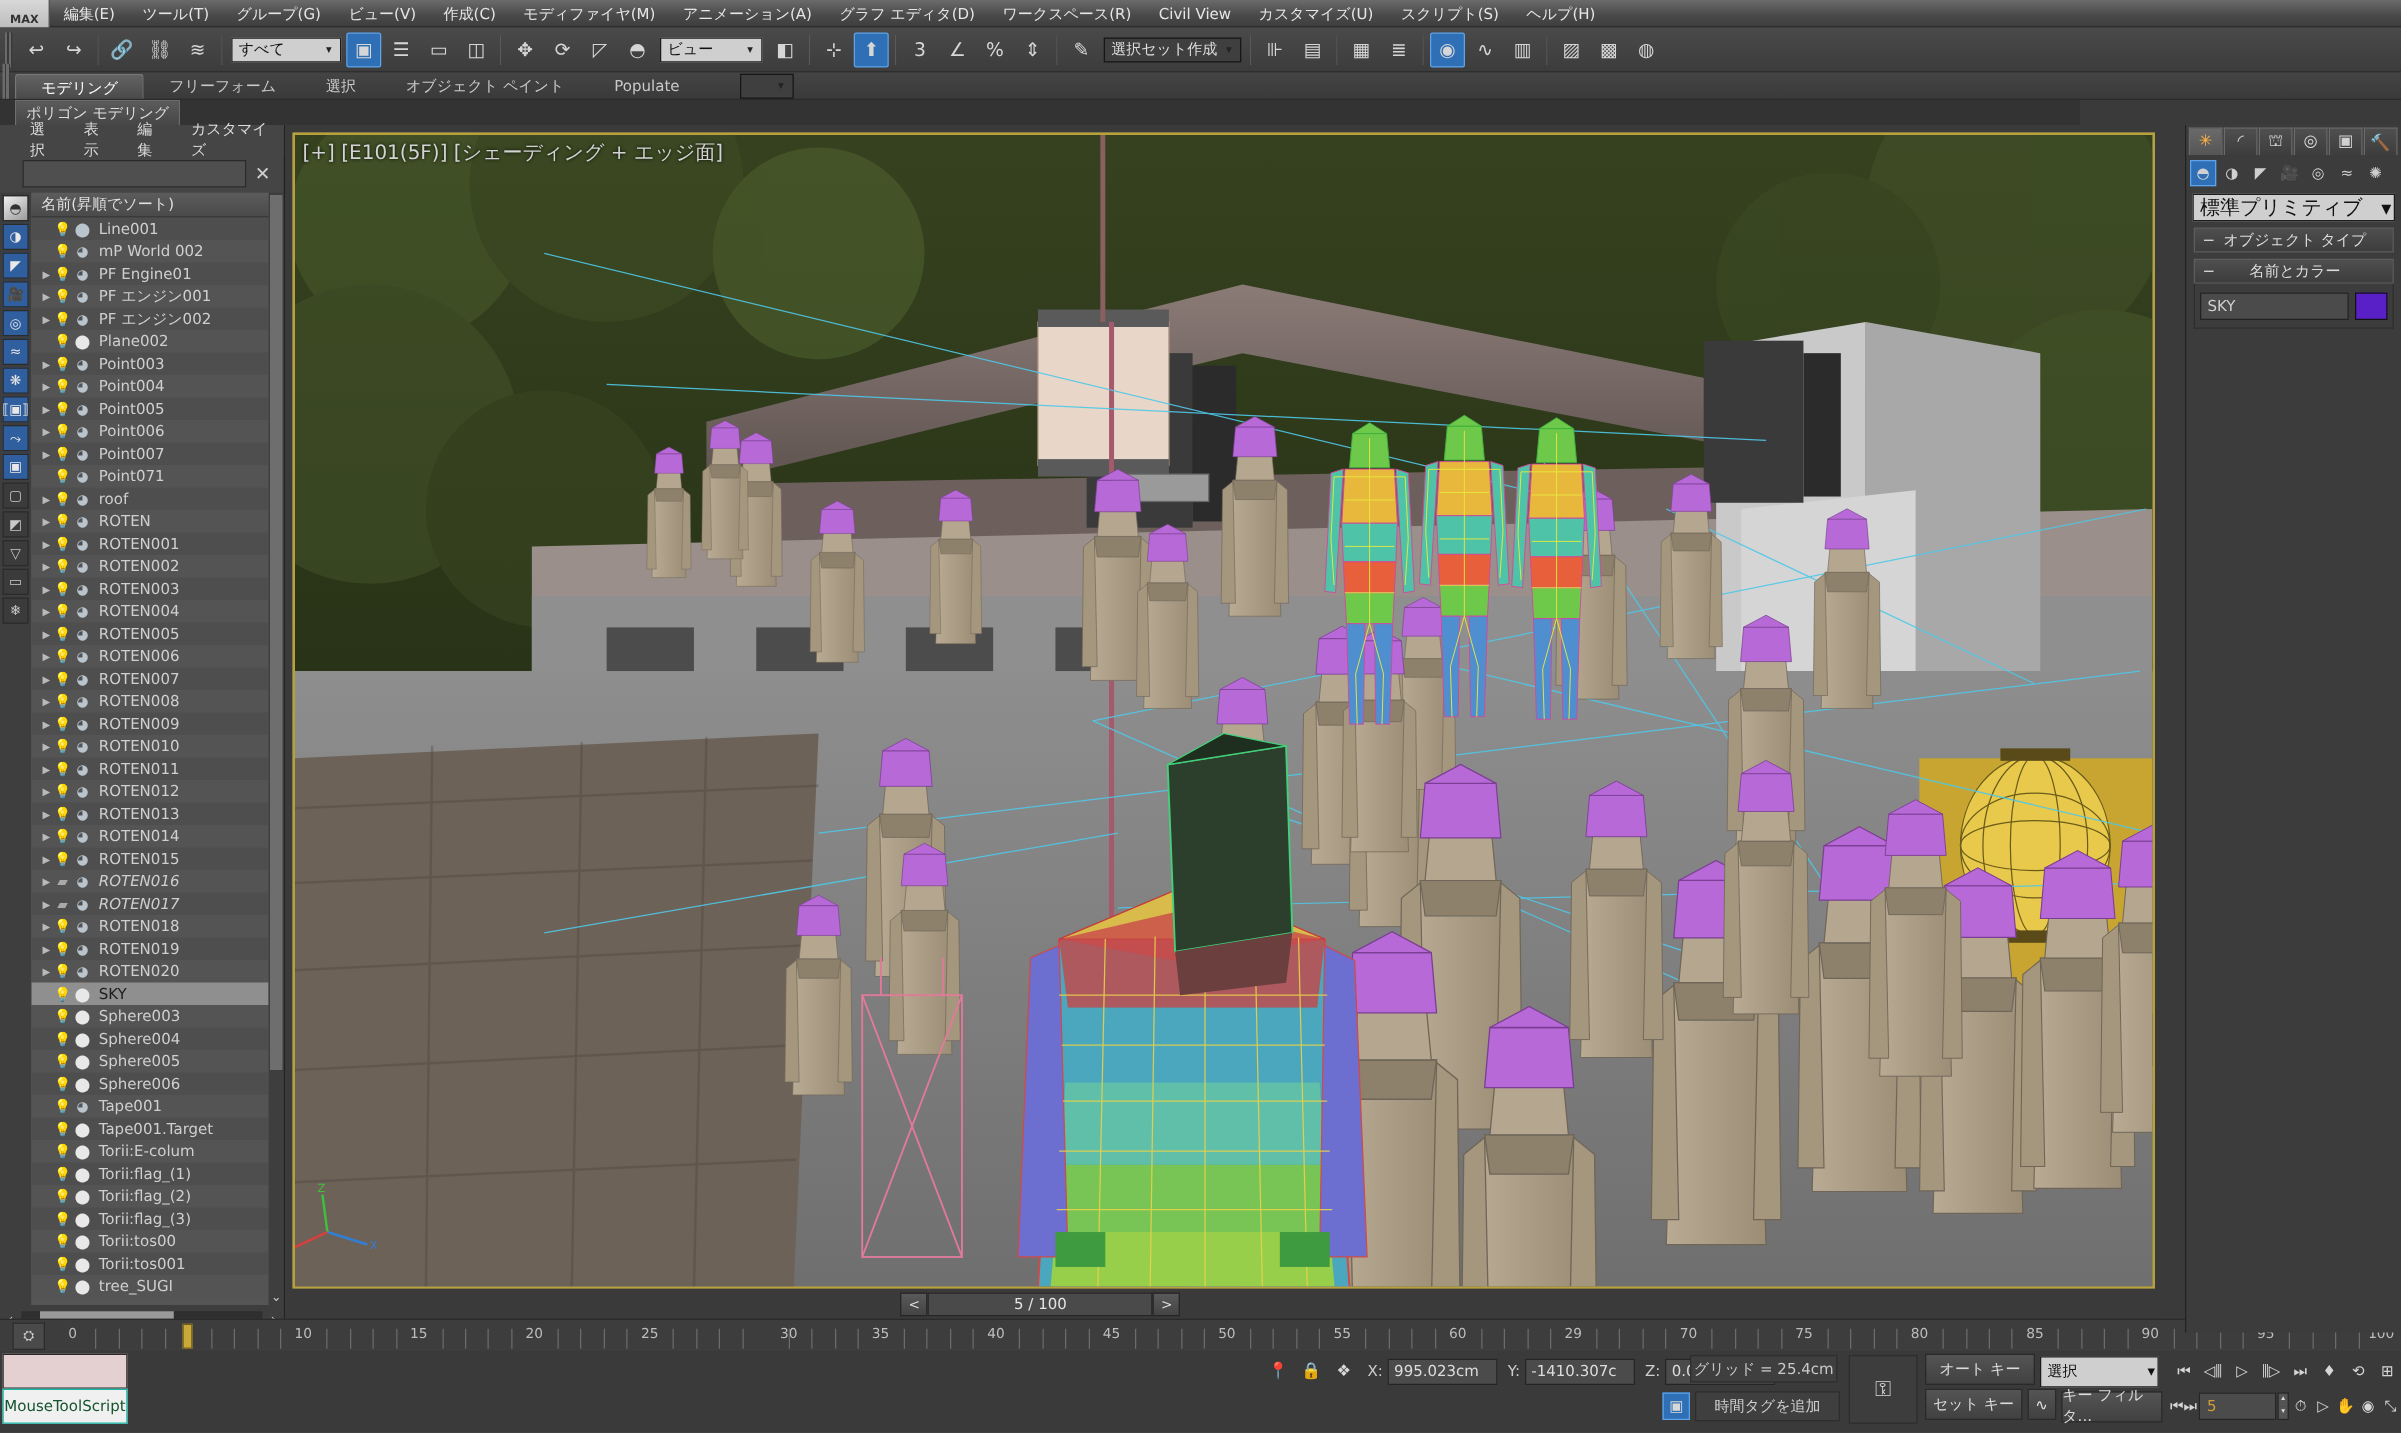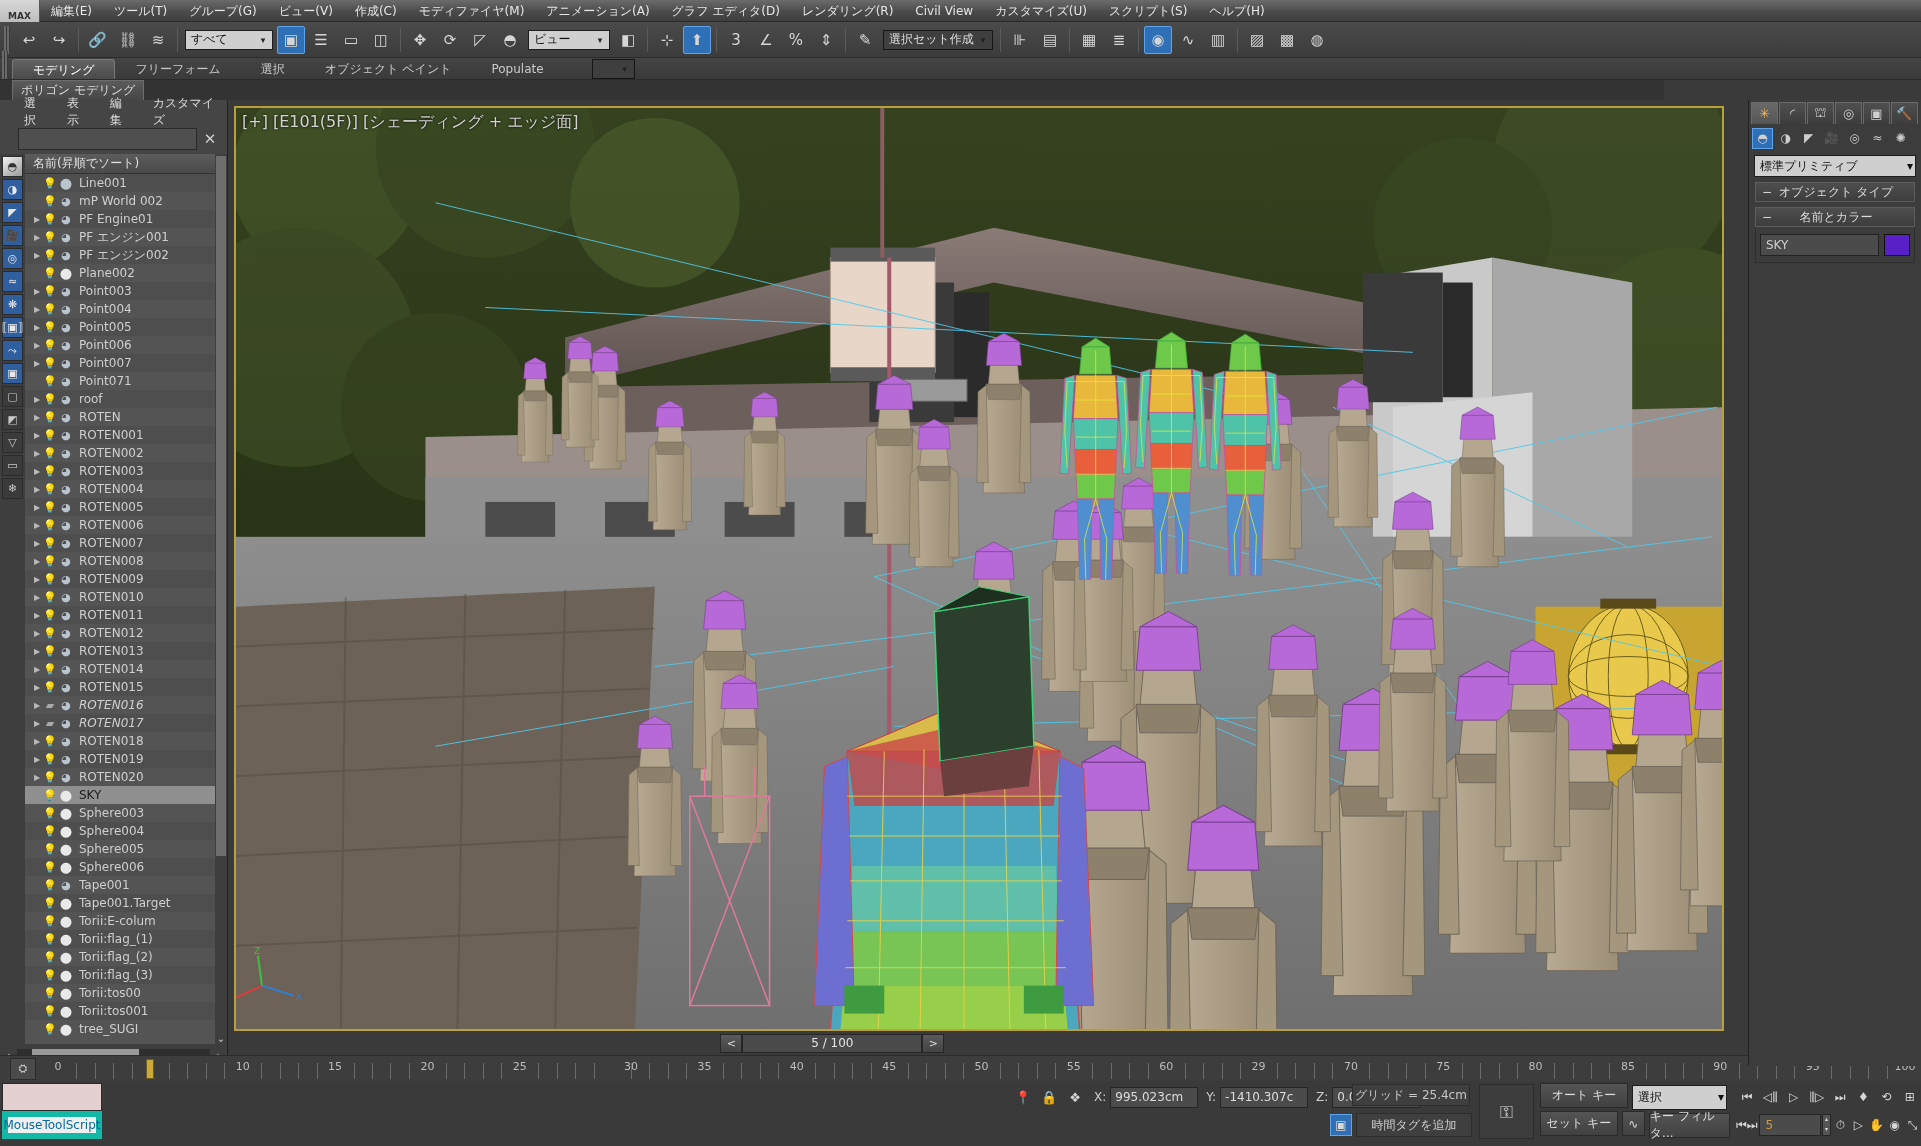--- a/index.html
+++ b/index.html
@@ -166,22 +166,22 @@
   .ruler .lb { position:absolute; top:3px; font-size:11px; color:#bdbdbd;
                transform:translateX(-50%); }
   .ruler .thumb { position:absolute; top:2px; width:8px; height:20px;
                   background:#c9a93a; border:1px solid #6e5d1e; }
 
   
   .statusbar { position:absolute; left:0; top:1081px; width:1921px; height:65px;
                background:#3a3a3a; }
   .mtsbox { position:absolute; left:2px; top:2px; width:100px; height:58px; }
   .mts-top { height:28px; background:#e4d0d0; border:1px solid #2a2a2a; }
-  .mts-bot { height:28px; background:#f0f0f0; border:6px solid #14b8a6;
-             color:#0369a1; font-size:12px; display:flex; align-items:center;
+  .mts-bot { height:28px; background:#f0f0f0; border:1px solid #14b8a6;
+             color:#14532d; font-size:12px; display:flex; align-items:center;
              justify-content:center; }
   .stat-lines { position:absolute; left:106px; top:2px; width:900px; }
   .stat-line { height:27px; background:#434343; border:1px solid #2c2c2c;
                margin-bottom:2px; display:flex; align-items:center;
                padding-left:7px; font-size:12px; color:#d9d9d9; }
   .coords { position:absolute; left:1012px; top:3px; height:26px;
             display:flex; align-items:center; gap:4px; }
   .cd-ic { width:22px; height:22px; display:flex; align-items:center;
            justify-content:center; font-size:13px; cursor:default; }
   .cd-lab { font-size:12px; color:#cfcfcf; margin-left:4px; }
@@ -235,21 +235,21 @@
             border:1px solid #6a6a6a; border-bottom:none;
             display:flex;align-items:center;justify-content:center;
             font-size:13px; color:#d0d0d0; cursor:default;}
   .cp-tab.sel { background:linear-gradient(#6a6a6a,#555); color:#ffb445; }
   .cp-subicons { height:28px; display:flex; align-items:center; gap:2px;
                  padding-left:3px; }
   .cp-si { width:21px;height:21px;display:flex;align-items:center;
            justify-content:center;font-size:12px;color:#cfcfcf; cursor:default;}
   .cp-si.sel { background:#2f6fb5; border:1px solid #5fa4e8; }
   .cp-combo { margin:3px 5px; height:22px; background:#cfcfcf; color:#111;
-              border:1px solid #1d1d1d; font-size:12px; display:flex;
+              border:1px solid #1d1d1d; font-size:16px; display:flex;
               align-items:center; padding:0 2px 0 5px; }
   .cp-combo .cv { flex:1; }
   .roll { margin:5px 6px 0 6px; }
   .roll-hdr { height:20px; background:linear-gradient(#4e4e4e,#3d3d3d);
               border:1px solid #5d5d5d; display:flex; align-items:center;
               font-size:12px; color:#dcdcdc; cursor:default;}
   .roll-hdr .mn { width:22px; text-align:center; }
   .roll-hdr .tt { flex:1; text-align:center; padding-right:20px;}
   .roll-body { border:1px solid #2e2e2e; border-top:none; background:#3c3c3c;
                padding:4px 4px 6px 4px; }
@@ -282,21 +282,21 @@
     <div class="maxlogo">MAX</div>
     <div id="menu-items" style="display:flex;">
         <div class="mi">編集(E)</div>
         <div class="mi">ツール(T)</div>
         <div class="mi">グループ(G)</div>
         <div class="mi">ビュー(V)</div>
         <div class="mi">作成(C)</div>
         <div class="mi">モディファイヤ(M)</div>
         <div class="mi">アニメーション(A)</div>
         <div class="mi">グラフ エディタ(D)</div>
-        <div class="mi">レンダリング(R)</div>
+        <div class="mi">ワークスペース(R)</div>
         <div class="mi">Civil View</div>
         <div class="mi">カスタマイズ(U)</div>
         <div class="mi">スクリプト(S)</div>
         <div class="mi">ヘルプ(H)</div>
       </div>
   </div>
 
   <div class="toolbar">
     <div class="grip"></div>
     <div class="tb-btn">↩</div>

